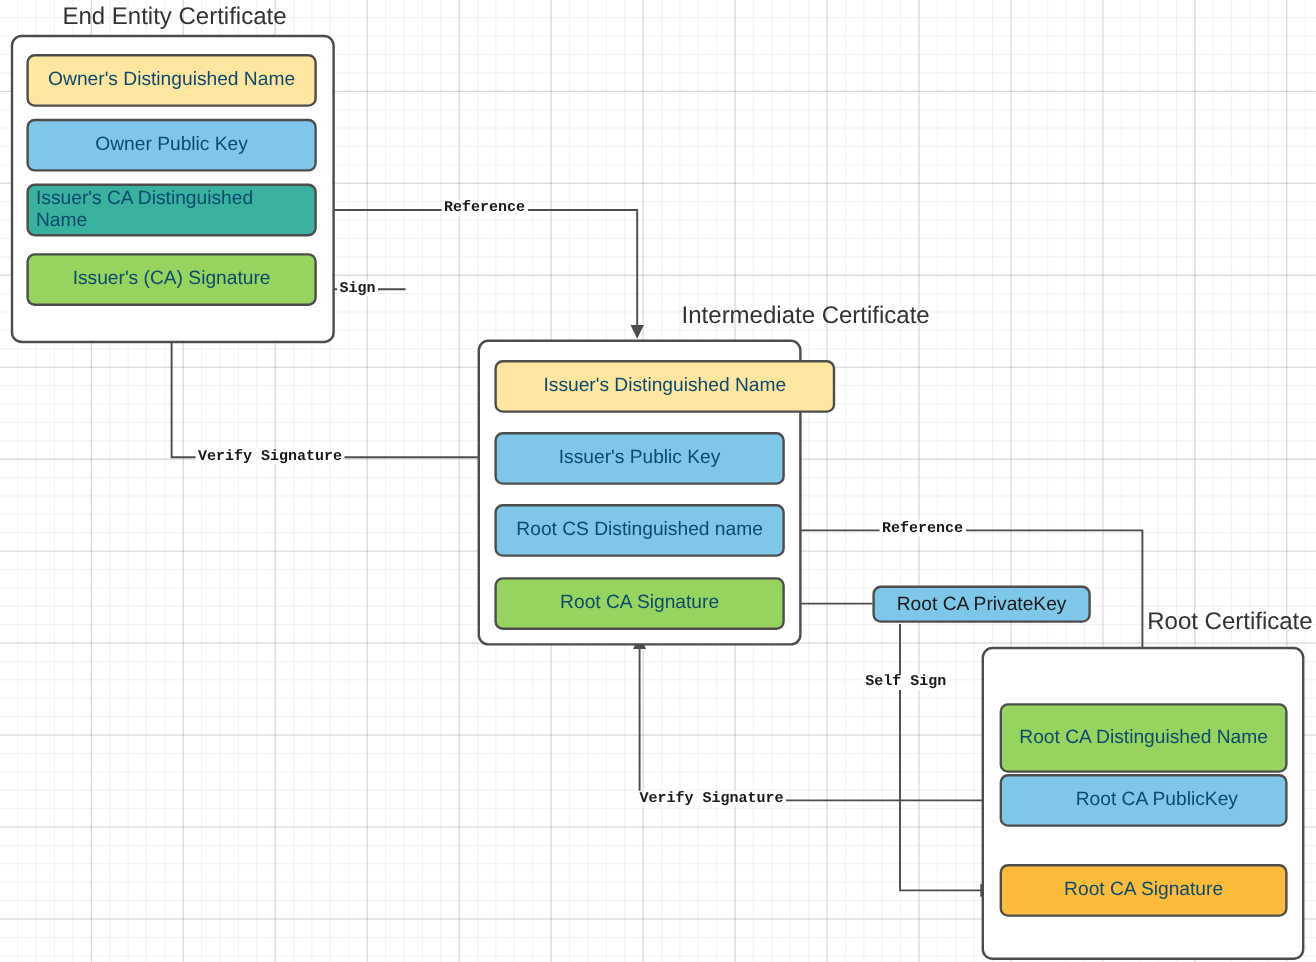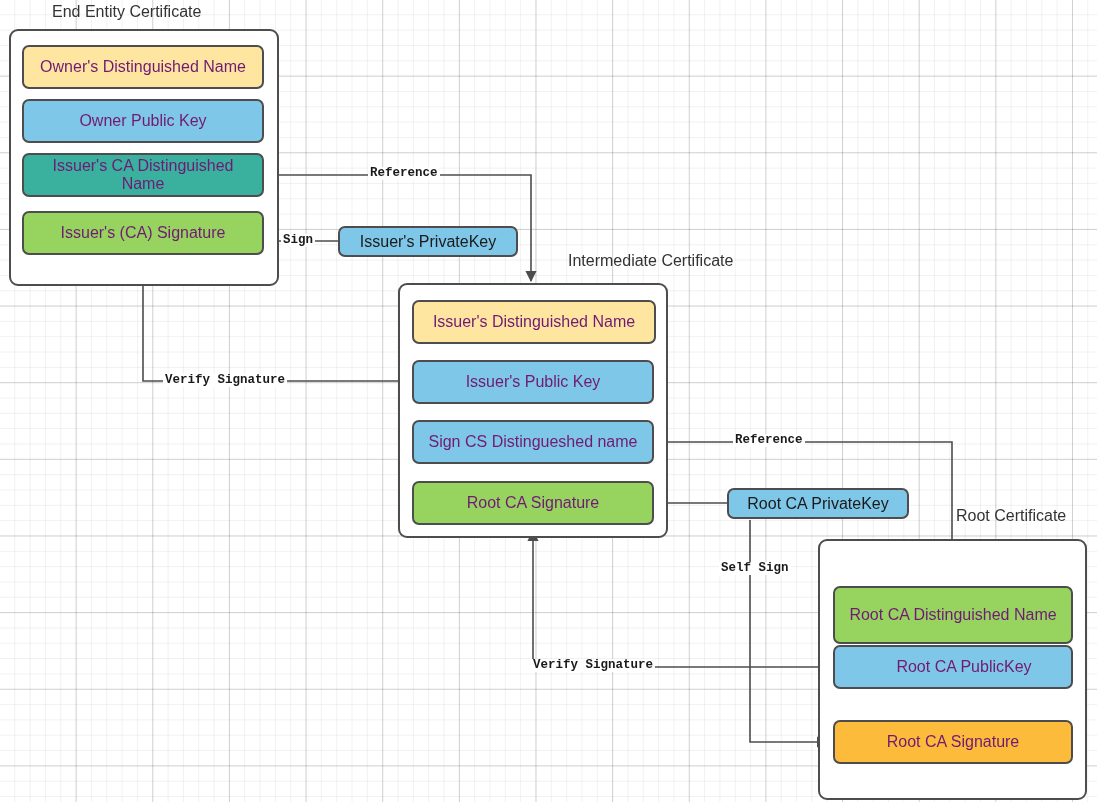--- a/index.html
+++ b/index.html
@@ -28,40 +28,40 @@
     border:2px solid #4d4d4d;
     border-radius:9px;
     box-sizing:border-box;
   }
   .field{
     position:absolute;
     box-sizing:border-box;
     border:2px solid #4d4d4d;
     border-radius:7px;
     display:flex;align-items:center;justify-content:center;
-    text-align:center;
-    color:#701a75;
+    text-align:left;
+    color:#0c4a6e;
     font-size:16px;
     line-height:1.15;
     padding:2px 6px;
   }
   .keybox{
     position:absolute;
     box-sizing:border-box;
     border:2px solid #4d4d4d;
     border-radius:7px;
     display:flex;align-items:center;justify-content:center;
     text-align:center;
     color:#1a1a1a;
     font-size:16px;
   }
   .grouptitle{
     position:absolute;
     color:#333333;
-    font-size:16px;
+    font-size:20px;
     white-space:nowrap;
   }
   .edgelabel{
     position:absolute;
     color:#1a1a1a;
     font-size:12.5px;
     font-weight:bold;
     white-space:nowrap;
     background:#ffffff;
     padding:0 2px;
@@ -110,31 +110,30 @@
   <div class="container" style="left:9px;top:29px;width:270px;height:257px;"></div>
 
   <div class="field" style="left:22px;top:45px;width:242px;height:44px;background:#ffe6a0;">Owner's Distinguished Name</div>
 
   <div class="field" style="left:22px;top:99px;width:242px;height:44px;background:#7fc7e8;">Owner Public  Key</div>
 
   <div class="field" style="left:22px;top:211px;width:242px;height:44px;background:#97d45f;">Issuer's (CA) Signature</div>
 
   <div class="field" style="left:22px;top:153px;width:242px;height:44px;background:#3ab09e;">Issuer's CA Distinguished Name</div>
 
-  <div class="keybox" style="left:338px;top:226px;width:180px;height:31px;background:#7fc7e8;">Issuer's PrivateKey</div>
 
   <div class="grouptitle" style="left:568px;top:252px;">Intermediate Certificate</div>
 
   <div class="container" style="left:398px;top:283px;width:270px;height:255px;"></div>
 
-  <div class="field" style="left:412px;top:300px;width:244px;height:44px;background:#ffe6a0;">Issuer's Distinguished Name</div>
+  <div class="field" style="left:412px;top:300px;width:284px;height:44px;background:#ffe6a0;">Issuer's Distinguished Name</div>
 
   <div class="field" style="left:412px;top:360px;width:242px;height:44px;background:#7fc7e8;">Issuer's Public  Key</div>
 
-  <div class="field" style="left:412px;top:420px;width:242px;height:44px;background:#7fc7e8;">Sign CS Distingueshed name</div>
+  <div class="field" style="left:412px;top:420px;width:242px;height:44px;background:#7fc7e8;">Root CS Distinguished name</div>
 
   <div class="field" style="left:412px;top:481px;width:242px;height:44px;background:#97d45f;">Root CA Signature</div>
 
   <div class="keybox" style="left:727px;top:488px;width:182px;height:31px;background:#7fc7e8;">Root CA PrivateKey</div>
 
   <div class="grouptitle" style="left:956px;top:507px;">Root Certificate</div>
 
   <div class="container" style="left:818px;top:539px;width:269px;height:261px;"></div>
 
   <div class="field" style="left:833px;top:586px;width:240px;height:58px;background:#97d45f;">Root CA Distinguished Name</div>

